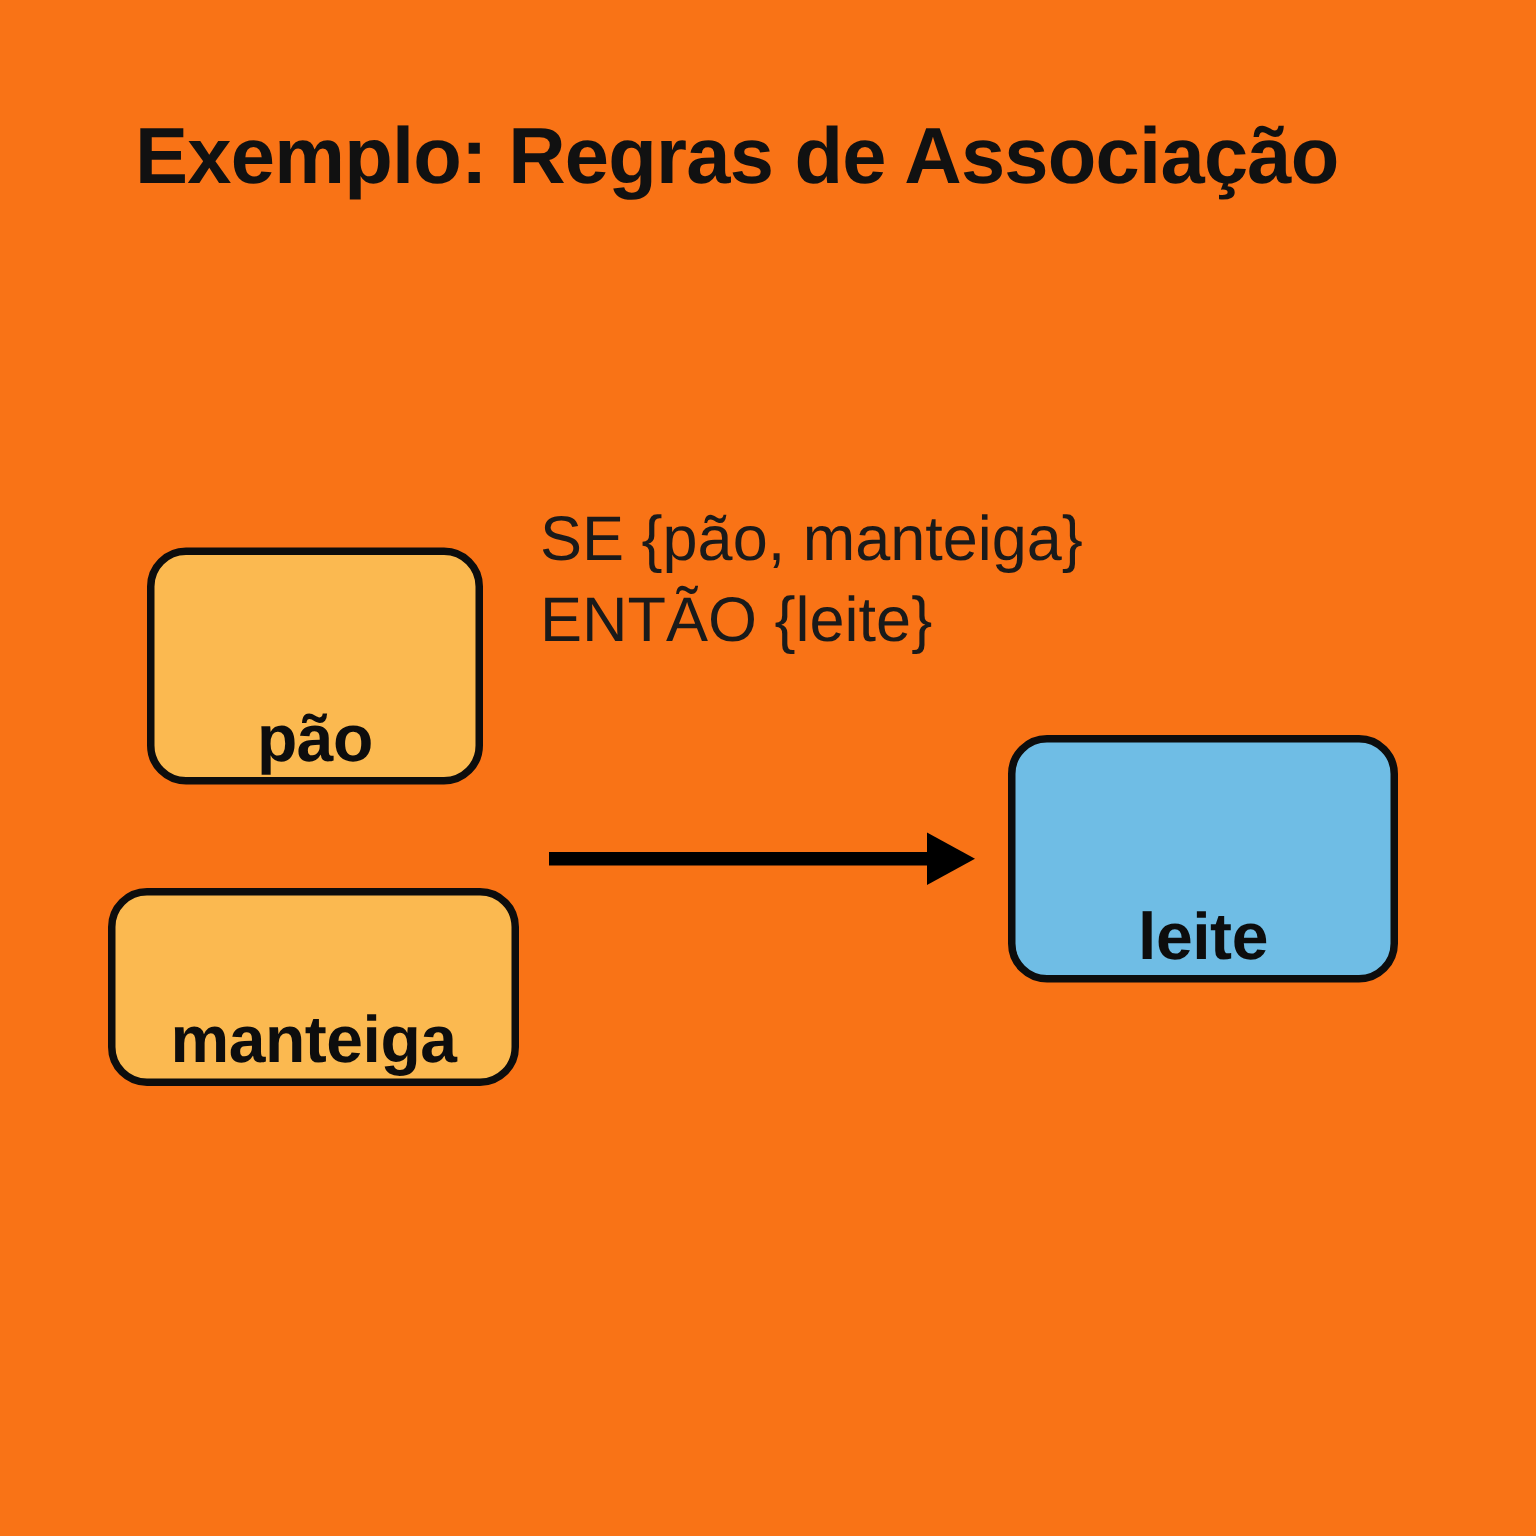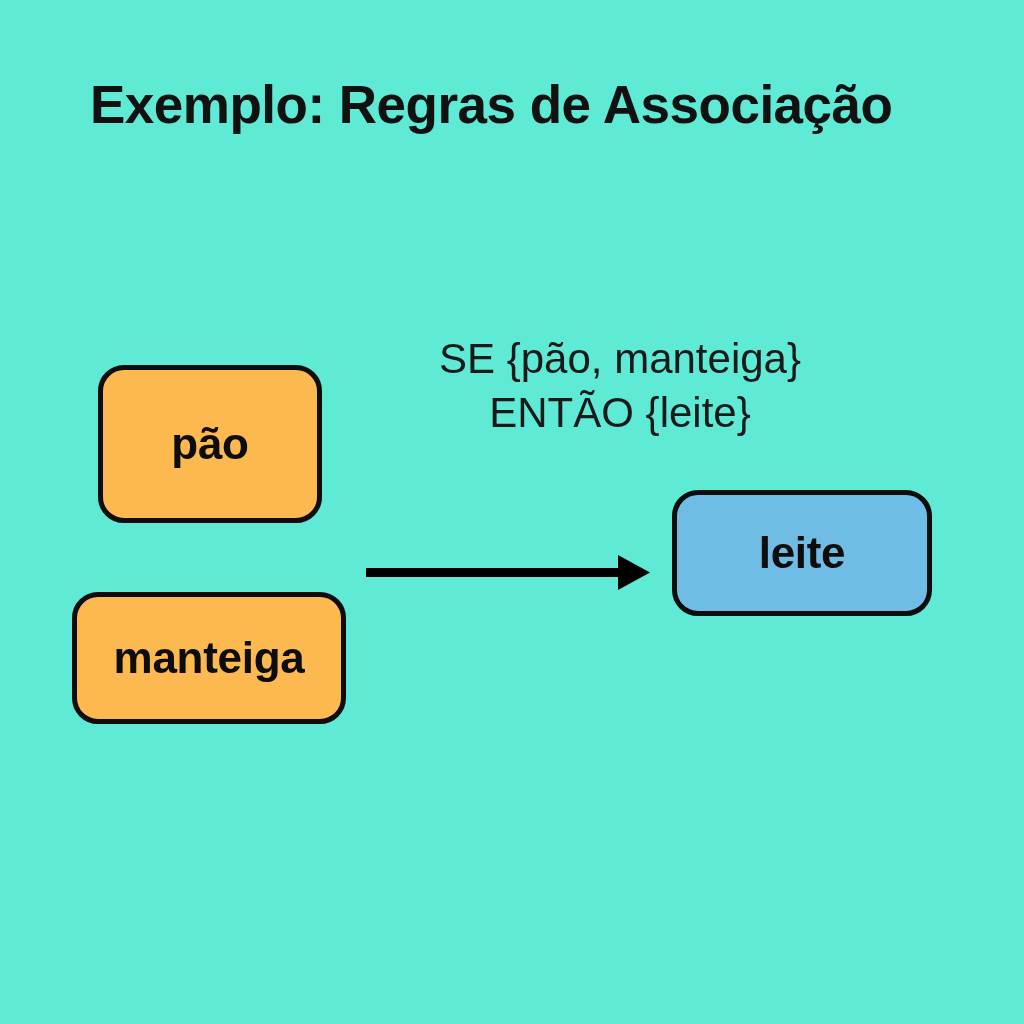--- a/index.html
+++ b/index.html
@@ -11,60 +11,60 @@
     height: 1024px;
     background: #f8f8f8;
     font-family: "Liberation Sans", sans-serif;
     overflow: hidden;
   }
 
   #canvas {
     position: relative;
     width: 1024px;
     height: 1024px;
-    background: #5eead4;
+    background: #f97316;
   }
 
   
   .title {
     position: absolute;
     left: 90px;
     top: 74px;
     font-size: 53px;
     font-weight: bold;
     color: #111111;
     letter-spacing: -0.5px;
     white-space: nowrap;
   }
 
   
   .rule-text {
     position: absolute;
     left: 360px;
     top: 332px;
     width: 520px;
-    text-align: center;
+    text-align: left;
     font-size: 42px;
     font-weight: 400;
     color: #1a1a1a;
     line-height: 1.28;
   }
   .rule-line {
     display: block;
     white-space: nowrap;
   }
 
   
   .node {
     position: absolute;
     box-sizing: border-box;
     border: 5px solid #0d0d0d;
     border-radius: 26px;
     display: flex;
-    align-items: center;
+    align-items: flex-end;
     justify-content: center;
   }
   .node-label {
     font-size: 44px;
     font-weight: 600;
     color: #0d0d0d;
     white-space: nowrap;
     letter-spacing: -0.3px;
   }
 
@@ -79,21 +79,21 @@
     left: 72px;
     top: 592px;
     width: 274px;
     height: 132px;
     background: #fbb950;
   }
   .node-leite {
     left: 672px;
     top: 490px;
     width: 260px;
-    height: 126px;
+    height: 165px;
     background: #6fbde5;
   }
 
   
   .arrow {
     position: absolute;
     left: 360px;
     top: 545px;
     width: 300px;
     height: 56px;

